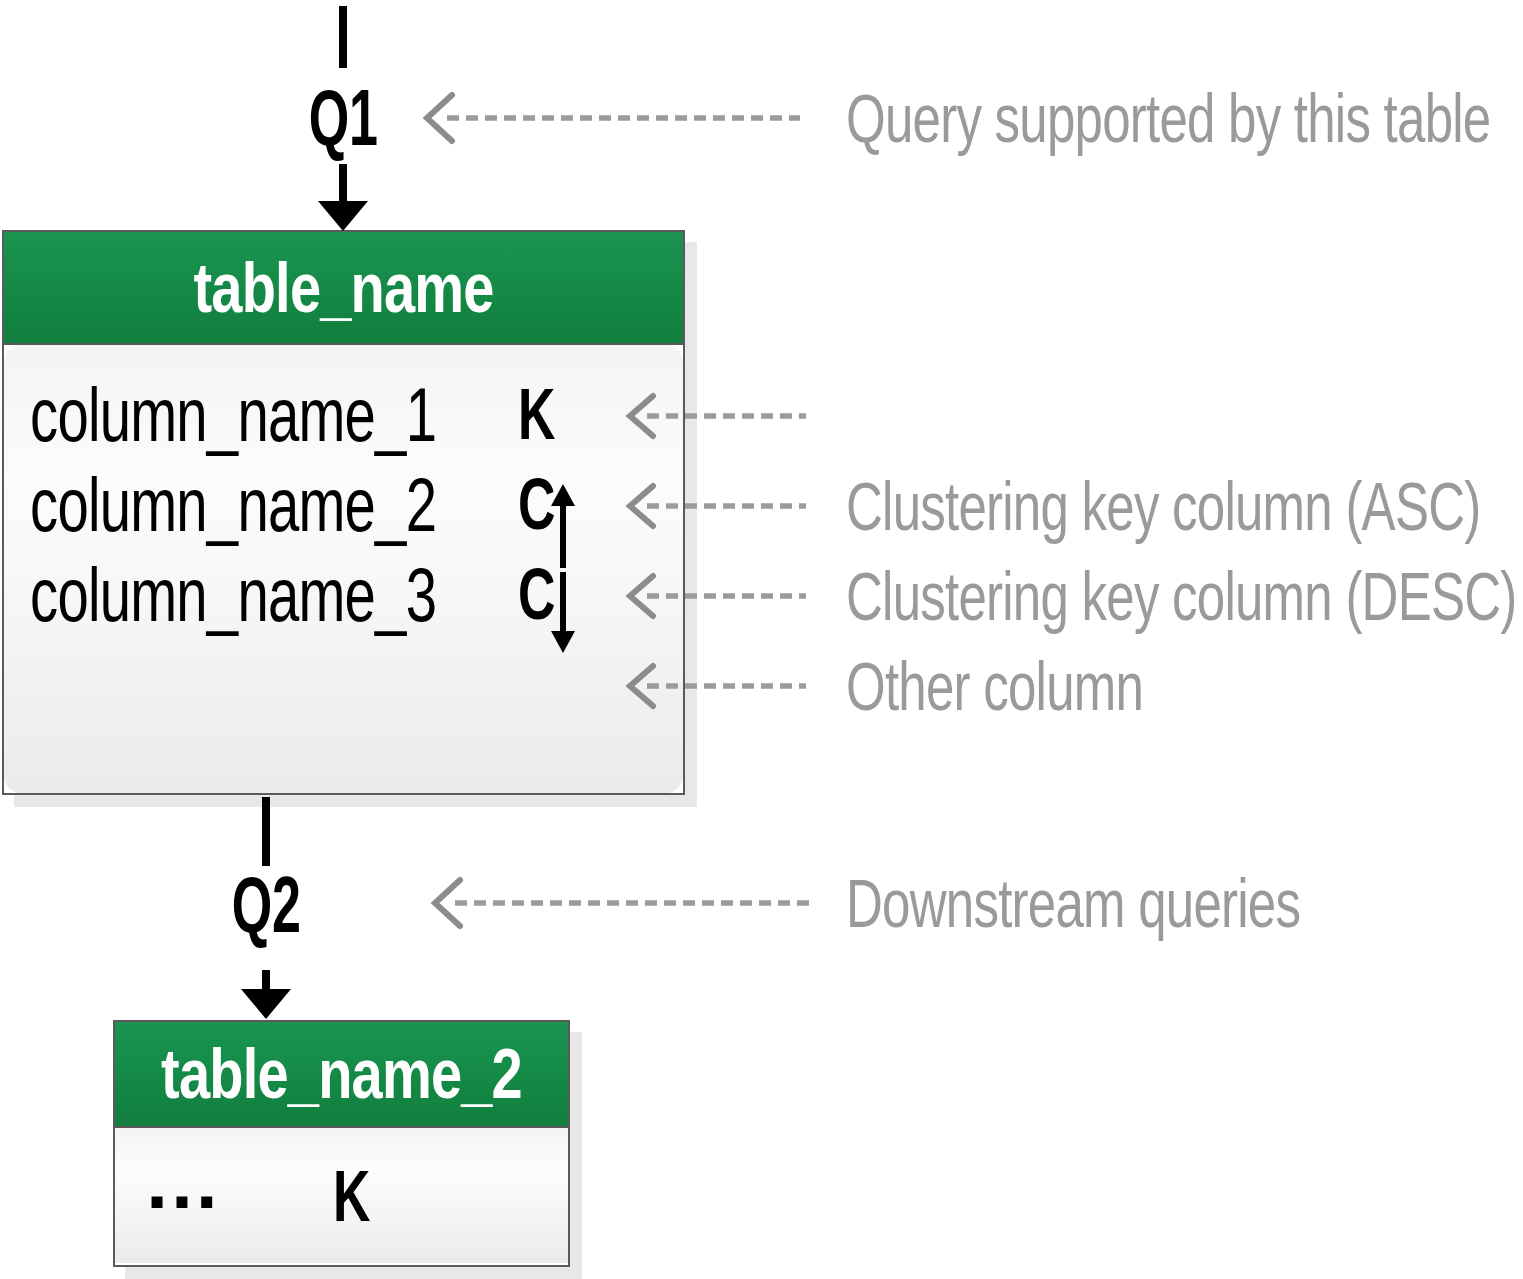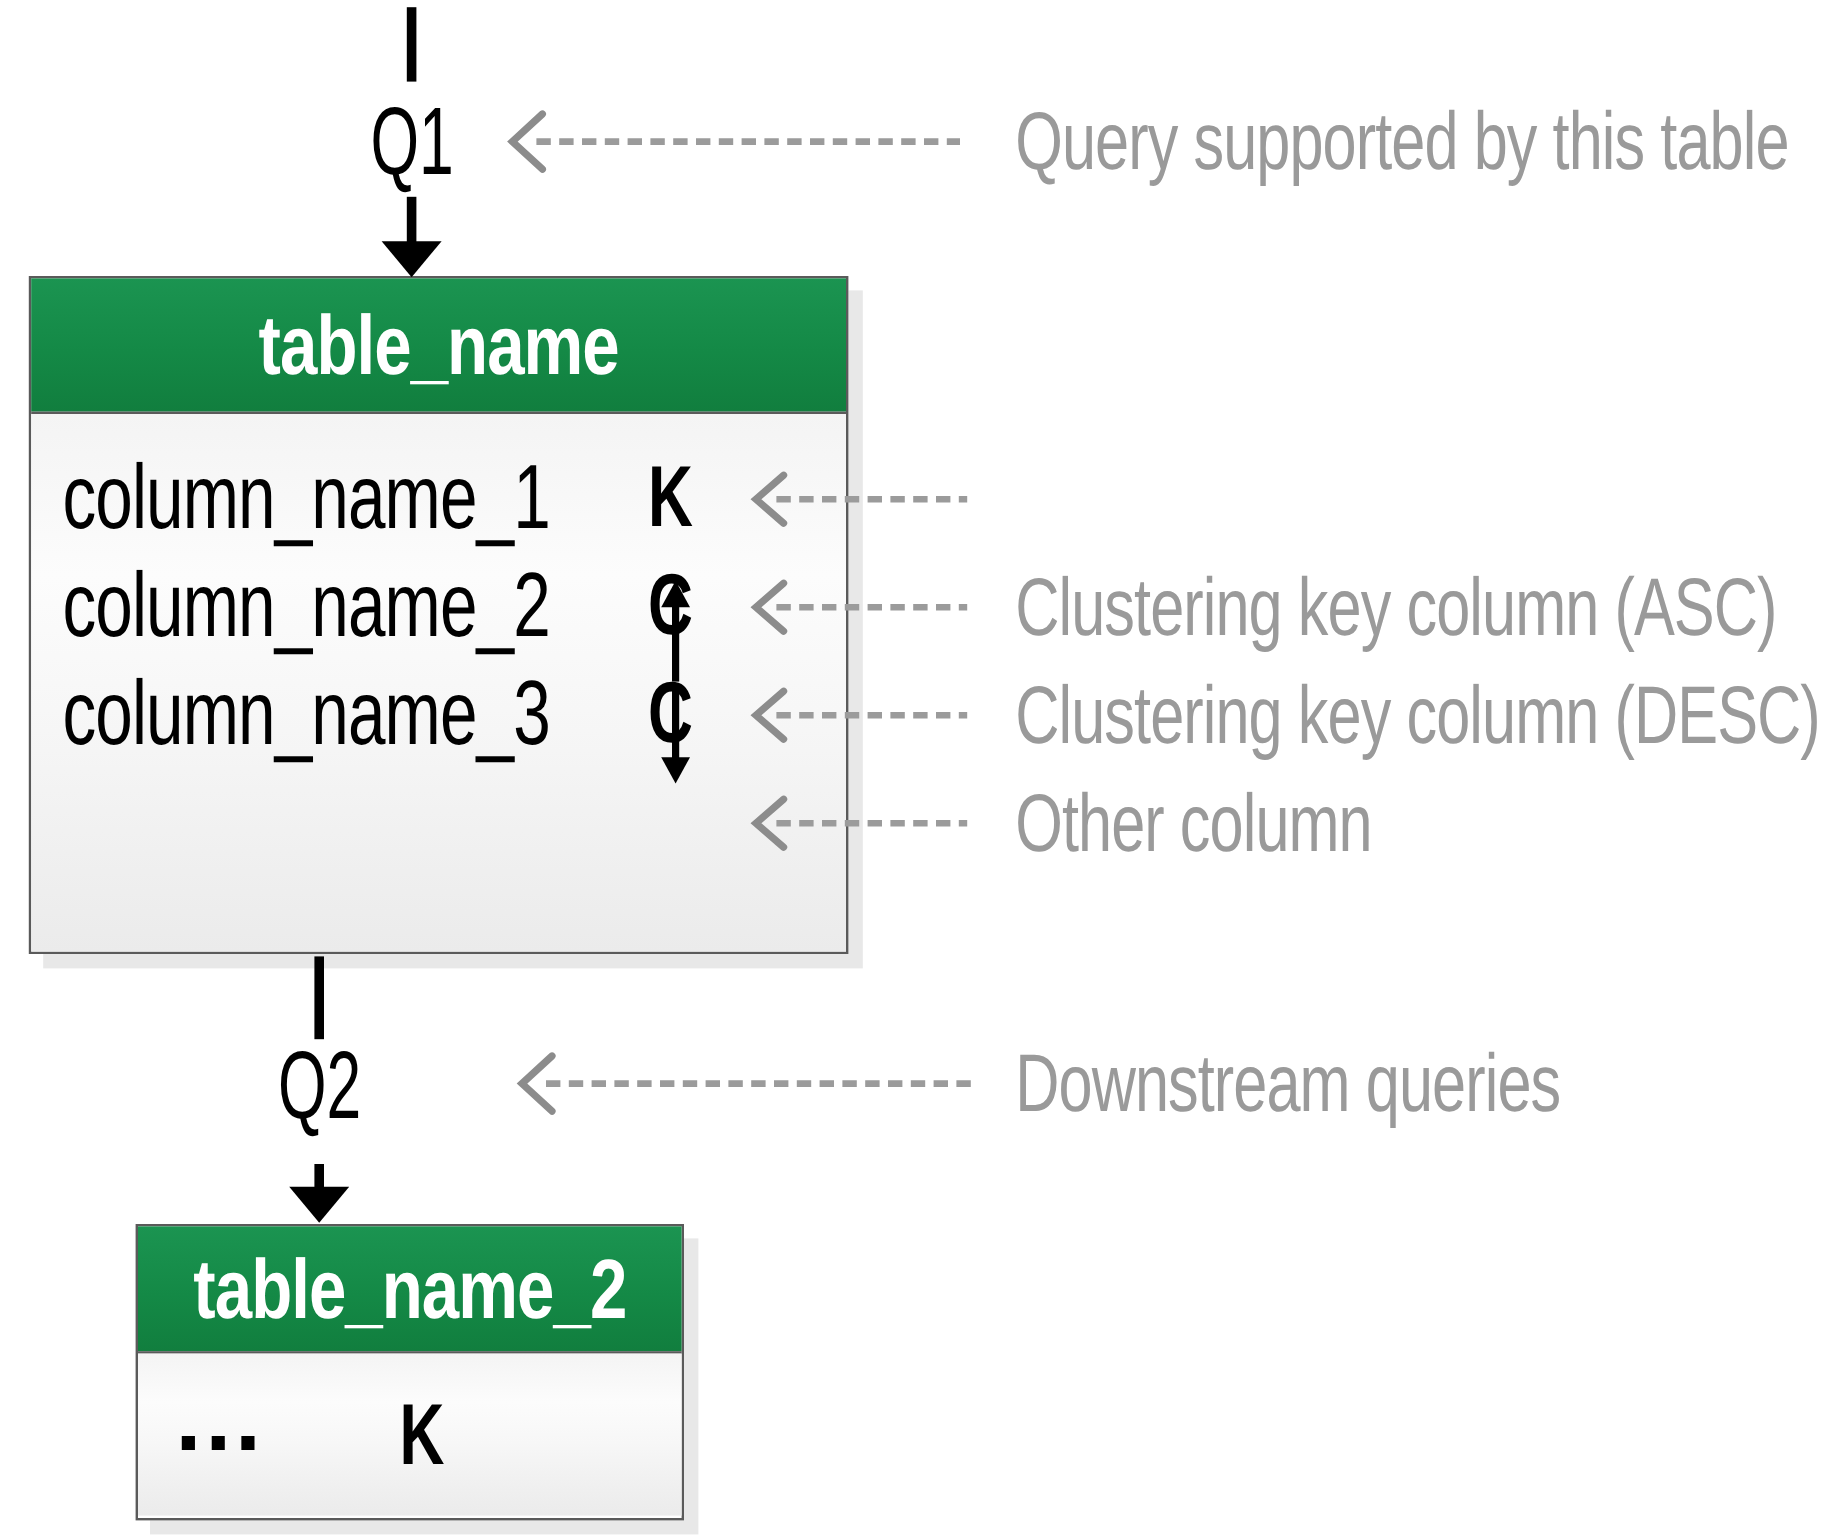--- a/index.html
+++ b/index.html
@@ -16,23 +16,23 @@
   }
   .etable .hdr{
     display:flex;align-items:center;justify-content:center;
     background:linear-gradient(180deg,#1b9451 0%,#148946 55%,#117e3e 100%);
     border-bottom:2px solid #5a5a5a;color:#ffffff;
   }
   .hdr-title{font-size:70px;font-weight:bold;transform:scaleX(0.80);white-space:nowrap;letter-spacing:-1px;}
   .tbody{
     background:linear-gradient(180deg,#f4f4f4 0%,#fcfcfc 30%,#f7f7f7 55%,#ebebeb 100%);
   }
-  #table1{left:2px;top:230px;width:679px;height:561px;margin-left:22px;}
+  #table1{left:2px;top:230px;width:679px;height:561px;}
   #table1 .hdr{height:111px;}
-  #table1 .tbody{height:448px;padding-top:24px;box-sizing:border-box;}
+  #table1 .tbody{height:448px;padding-top:24px;box-sizing:border-box;border-radius:17px;}
   .trow{position:relative;height:90px;display:flex;align-items:center;}
   .rname{
     font-size:76px;transform:scaleX(0.74);transform-origin:0 50%;
     margin-left:26px;white-space:nowrap;letter-spacing:-1px;
   }
   .rkey{
     position:absolute;left:514px;font-size:72px;font-weight:bold;
     transform:scaleX(0.72);transform-origin:0 50%;letter-spacing:-1px;
   }
   #table2{left:113px;top:1020px;width:453px;height:243px;}
@@ -41,21 +41,21 @@
   #table2 .trow{height:135px;}
   .dots{
     font-size:78px;font-weight:bold;margin-left:28px;letter-spacing:4px;
     transform:translateY(-14px);
   }
   #table2 .rkey{left:218px;}
 
   
   .qlabel{
     position:absolute;display:flex;justify-content:center;align-items:center;
-    font-size:80px;font-weight:normal;z-index:2;
+    font-size:80px;font-weight:bold;z-index:2;
   }
   .qlabel > span{transform:scaleX(0.65);white-space:nowrap;}
   #q1{left:283px;top:78px;width:120px;height:80px;}
   #q2{left:206px;top:863px;width:120px;height:84px;}
 
   
   .note{
     position:absolute;left:846px;height:90px;display:flex;align-items:center;
     color:#9a9a9a;font-size:68px;z-index:2;white-space:nowrap;
   }

